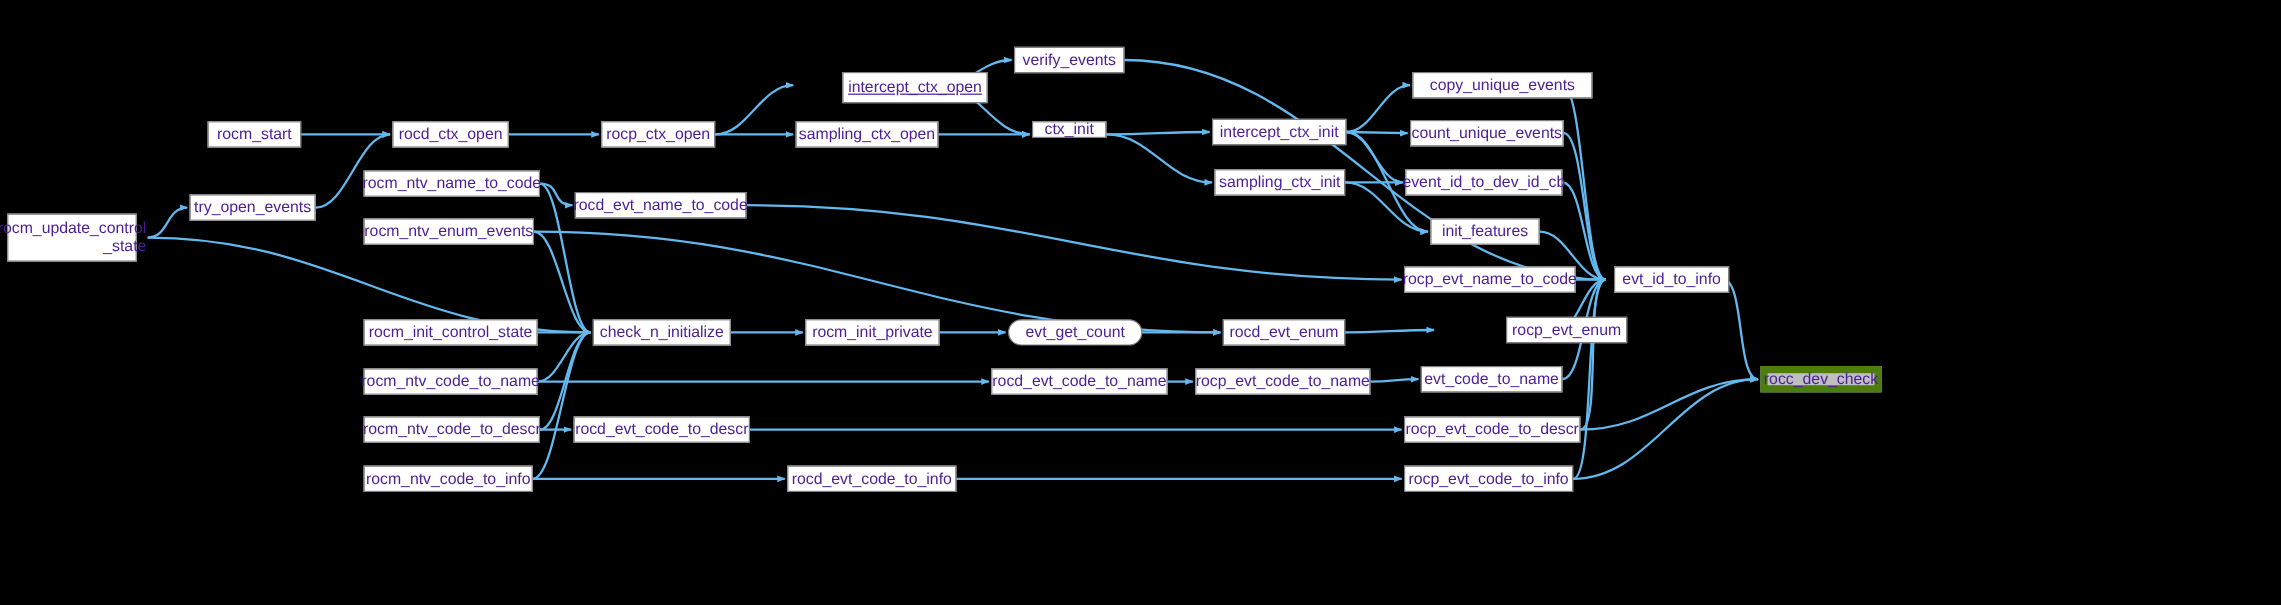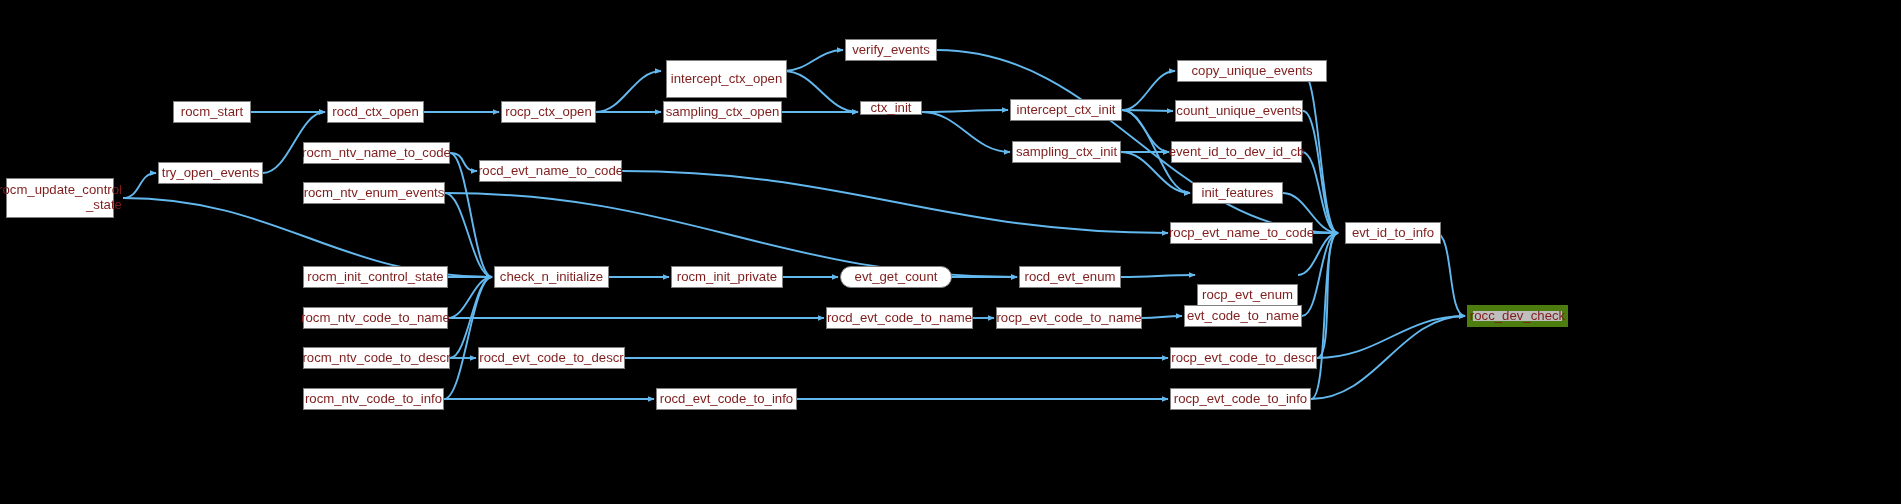--- a/index.html
+++ b/index.html
@@ -21,21 +21,21 @@
     top: 0;
     width: 1901px;
     height: 504px;
     pointer-events: none;
   }
   .node {
     position: absolute;
     box-sizing: border-box;
     background: #ffffff;
     border: 1px solid #808080;
-    color: #7f1d1d;
+    color: #4c1d95;
     font-size: 13.2px;
     line-height: 1.12;
     display: flex;
     align-items: center;
     justify-content: center;
     text-align: center;
     white-space: pre;
     letter-spacing: 0px;
     z-index: 5;
   }
@@ -116,36 +116,36 @@
       <div class="node" style="left: 303px; top: 182px; width: 142px; height: 22px;">rocm_ntv_enum_events</div>
       <div class="node" style="left: 303px; top: 266px; width: 145px; height: 22px;">rocm_init_control_state</div>
       <div class="node" style="left: 303px; top: 307px; width: 145px; height: 22px;">rocm_ntv_code_to_name</div>
       <div class="node" style="left: 303px; top: 347px; width: 147px; height: 22px;">rocm_ntv_code_to_descr</div>
       <div class="node" style="left: 303px; top: 388px; width: 141px; height: 22px;">rocm_ntv_code_to_info</div>
       <div class="node" style="left: 501px; top: 101px; width: 95px; height: 22px;">rocp_ctx_open</div>
       <div class="node" style="left: 479px; top: 160px; width: 143px; height: 22px;">rocd_evt_name_to_code</div>
       <div class="node" style="left: 494px; top: 266px; width: 115px; height: 22px;">check_n_initialize</div>
       <div class="node" style="left: 478px; top: 347px; width: 147px; height: 22px;">rocd_evt_code_to_descr</div>
       <div class="node" style="left: 656px; top: 388px; width: 141px; height: 22px;">rocd_evt_code_to_info</div>
-      <div class="node" style="left: 666px; top: 60px; width: 121px; height: 38px;">intercept_ctx_open</div>
+      <div class="node" style="left: 702px; top: 60px; width: 121px; height: 26px; text-decoration: underline;">intercept_ctx_open</div>
       <div class="node" style="left: 663px; top: 101px; width: 119px; height: 22px;">sampling_ctx_open</div>
       <div class="node" style="left: 671px; top: 266px; width: 112px; height: 22px; text-align: right;">rocm_init_private</div>
       <div class="node" style="left: 845px; top: 39px; width: 92px; height: 22px;">verify_events</div>
       <div class="node" style="left: 860px; top: 101px; width: 62px; height: 14px;">ctx_init</div>
       <div class="node" style="left: 840px; top: 266px; width: 112px; height: 22px; border-radius: 11px;">evt_get_count</div>
       <div class="node" style="left: 826px; top: 307px; width: 147px; height: 22px;">rocd_evt_code_to_name</div>
       <div class="node" style="left: 1010px; top: 99px; width: 112px; height: 22px;">intercept_ctx_init</div>
       <div class="node" style="left: 1012px; top: 141px; width: 109px; height: 22px;">sampling_ctx_init</div>
       <div class="node" style="left: 1019px; top: 266px; width: 102px; height: 22px;">rocd_evt_enum</div>
       <div class="node" style="left: 996px; top: 307px; width: 146px; height: 22px;">rocp_evt_code_to_name</div>
       <div class="node" style="left: 1177px; top: 60px; width: 150px; height: 22px;">copy_unique_events</div>
       <div class="node" style="left: 1175px; top: 100px; width: 128px; height: 22px;">count_unique_events</div>
       <div class="node" style="left: 1171px; top: 141px; width: 131px; height: 22px;">event_id_to_dev_id_cb</div>
       <div class="node" style="left: 1192px; top: 182px; width: 91px; height: 22px;">init_features</div>
       <div class="node" style="left: 1170px; top: 222px; width: 143px; height: 22px;">rocp_evt_name_to_code</div>
-      <div class="node" style="left: 1197px; top: 264px; width: 101px; height: 22px; margin-top: 20px;">rocp_evt_enum</div>
+      <div class="node" style="left: 1255px; top: 264px; width: 101px; height: 22px;">rocp_evt_enum</div>
       <div class="node" style="left: 1184px; top: 305px; width: 118px; height: 22px;">evt_code_to_name</div>
       <div class="node" style="left: 1170px; top: 347px; width: 147px; height: 22px;">rocp_evt_code_to_descr</div>
       <div class="node" style="left: 1170px; top: 388px; width: 141px; height: 22px;">rocp_evt_code_to_info</div>
       <div class="node" style="left: 1345px; top: 222px; width: 96px; height: 22px;">evt_id_to_info</div>
       <div class="node highlight" style="left: 1467px; top: 305px; width: 101px; height: 22px;">rocc_dev_check</div>
     </div>
 </div>
 
 </body></html>

